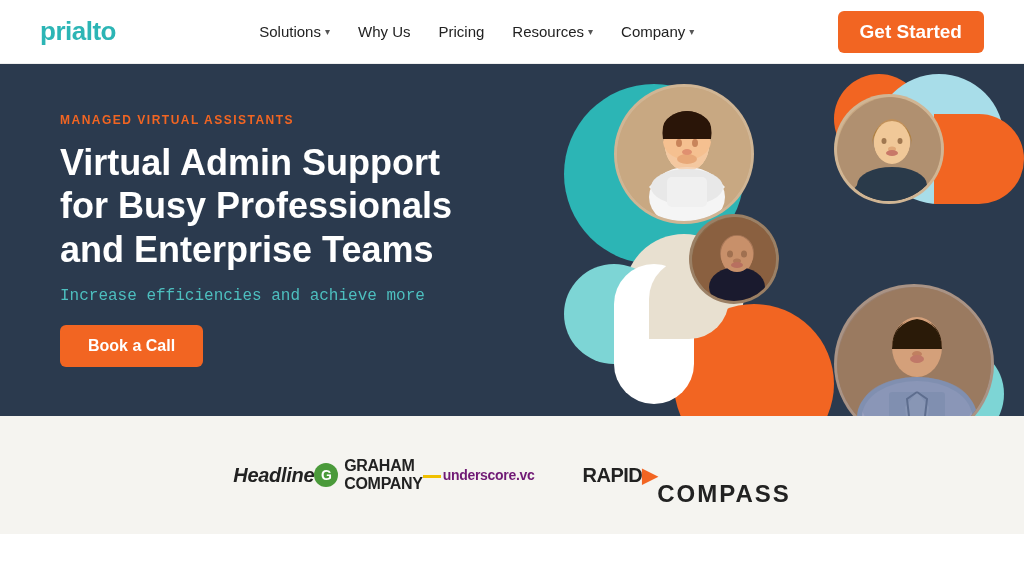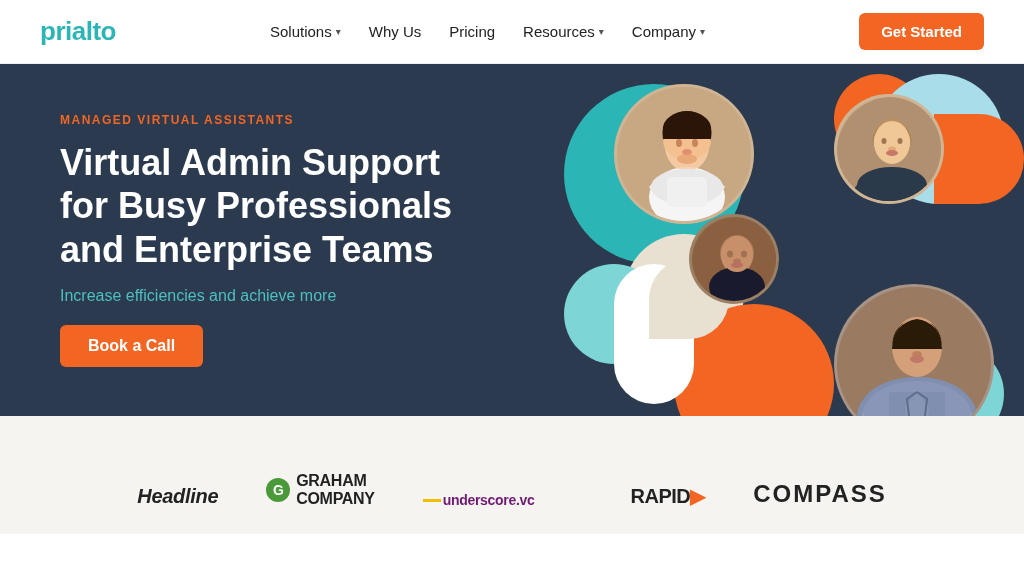--- a/index.html
+++ b/index.html
@@ -13,41 +13,41 @@
     }
     .logo { font-size: 26px; font-weight: 700; color: #2cb5b5; letter-spacing: -0.5px; }
     .nav-links { display: flex; align-items: center; gap: 28px; }
     .nav-links a {
       font-size: 15px; color: #222; text-decoration: none; font-weight: 500;
       display: flex; align-items: center; gap: 4px;
     }
     .nav-links a .chevron { font-size: 10px; color: #555; }
     .btn-get-started {
       background: #f26522; color: #fff; border: none; border-radius: 6px;
-      padding: 10px 22px; font-size: 15px; font-weight: 700; cursor: pointer;
+      padding: 10px 22px; font-size: 19px; font-weight: 700; cursor: pointer;
     }
 
     
     .hero {
       background: #2b3a4e; position: relative; overflow: hidden;
       height: 352px; display: flex; align-items: center;
     }
     .hero-content {
       position: relative; z-index: 2; padding: 0 0 0 60px; max-width: 480px;
     }
     .hero-tag {
       color: #f26522; font-size: 12px; font-weight: 700; letter-spacing: 1.5px;
       text-transform: uppercase; margin-bottom: 14px;
     }
     .hero-title {
       color: #fff; font-size: 36px; font-weight: 800; line-height: 1.2;
       margin-bottom: 16px;
     }
     .hero-sub {
-      color: #4dbfbf; font-size: 16px; font-weight: 500; margin-bottom: 20px;
+      color: #4dbfbf; font-size: 16px; font-weight: 500; margin-bottom: 20px; font-family: Liberation Mono, monospace;
     }
     .btn-book {
       background: #f26522; color: #fff; border: none; border-radius: 6px;
       padding: 12px 28px; font-size: 16px; font-weight: 700; cursor: pointer;
     }
 
     
     .hero-illustration {
       position: absolute; right: 0; top: 0; width: 520px; height: 100%;
     }
@@ -92,21 +92,21 @@
       top: 195px; right: 295px;
     }
 
     
     .trusted {
       background: #f5f4f0; padding: 20px 40px;
       display: flex; flex-direction: column; align-items: center; gap: 16px;
       height: 118px; justify-content: center;
     }
     .trusted-title { font-size: 18px; font-weight: 700; color: #222; }
-    .trusted-logos { display: flex; align-items: flex-end; gap: 48px; }
+    .trusted-logos { display: flex; align-items: center; }
     .logo-item { font-size: 18px; font-weight: 800; color: #222; letter-spacing: -0.3px; }
     .logo-item.headline { font-size: 20px; font-style: italic; }
     .logo-item.graham { display: flex; align-items: center; gap: 6px; }
     .graham-g {
       width: 24px; height: 24px; border-radius: 50%;
       background: #4a9a3a; color: #fff; font-size: 14px; font-weight: 900;
       display: flex; align-items: center; justify-content: center;
     }
     .graham-text { font-size: 16px; font-weight: 700; line-height: 1.1; }
     .logo-item.underscore { font-size: 14px; font-weight: 600; color: #701a75; }

